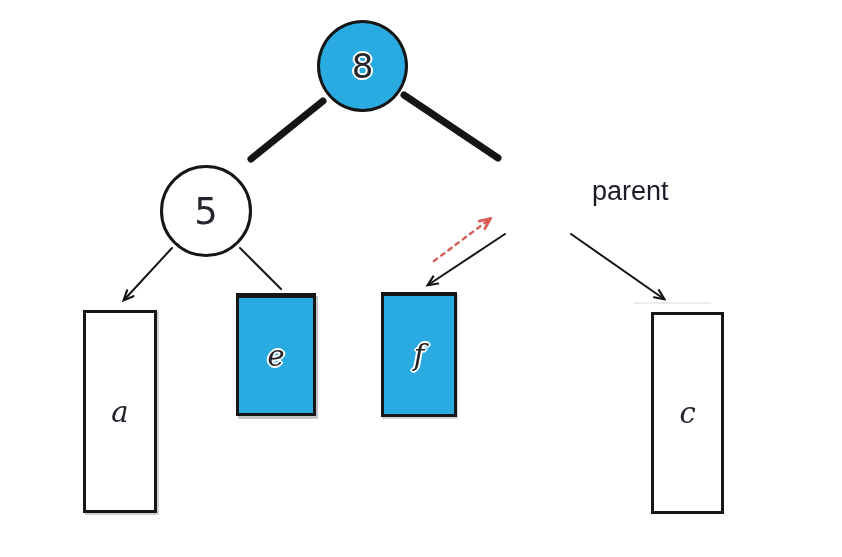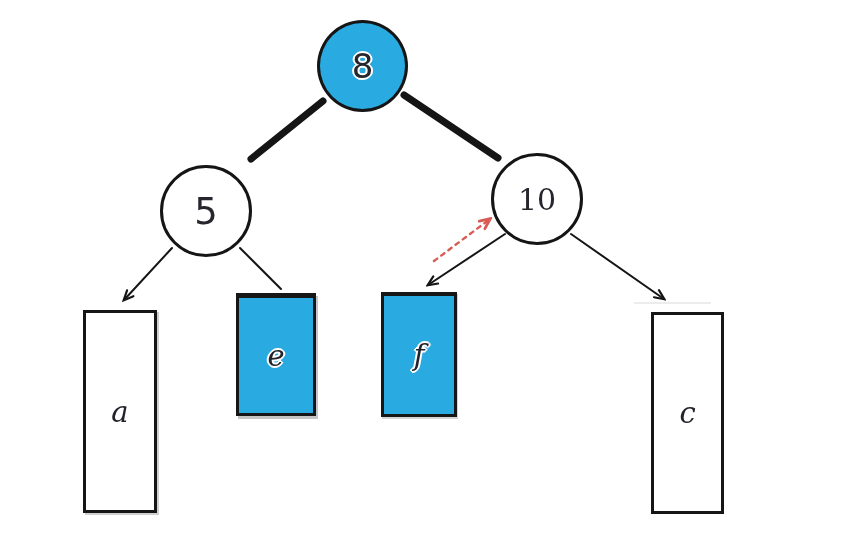--- a/index.html
+++ b/index.html
@@ -121,24 +121,22 @@
   </svg>
 
   <div class="circle circle-root highlight">
     <span class="num halo">8</span>
   </div>
 
   <div class="circle circle-left">
     <span class="num">5</span>
   </div>
 
-  <div class="circle circle-right">
-    <span class="num">10</span>
-  </div>
 
+  <div class="annotation">parent</div>
 
   <div class="leaf leaf-a">
     <span class="letter">a</span>
   </div>
 
   <div class="leaf leaf-e highlight">
     <span class="letter halo">e</span>
   </div>
 
   <div class="leaf leaf-f highlight">

